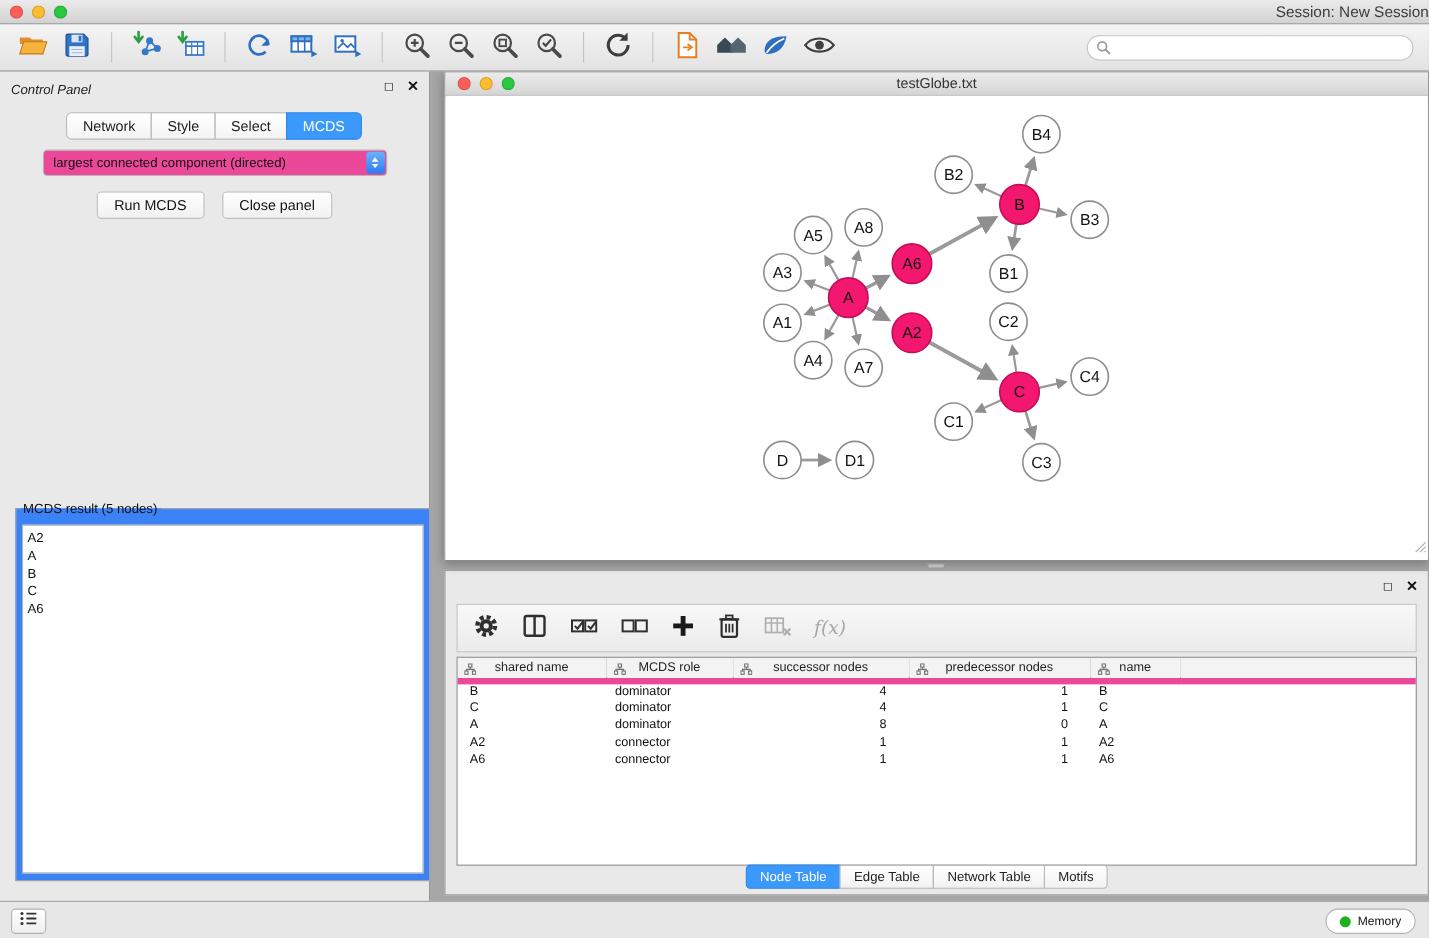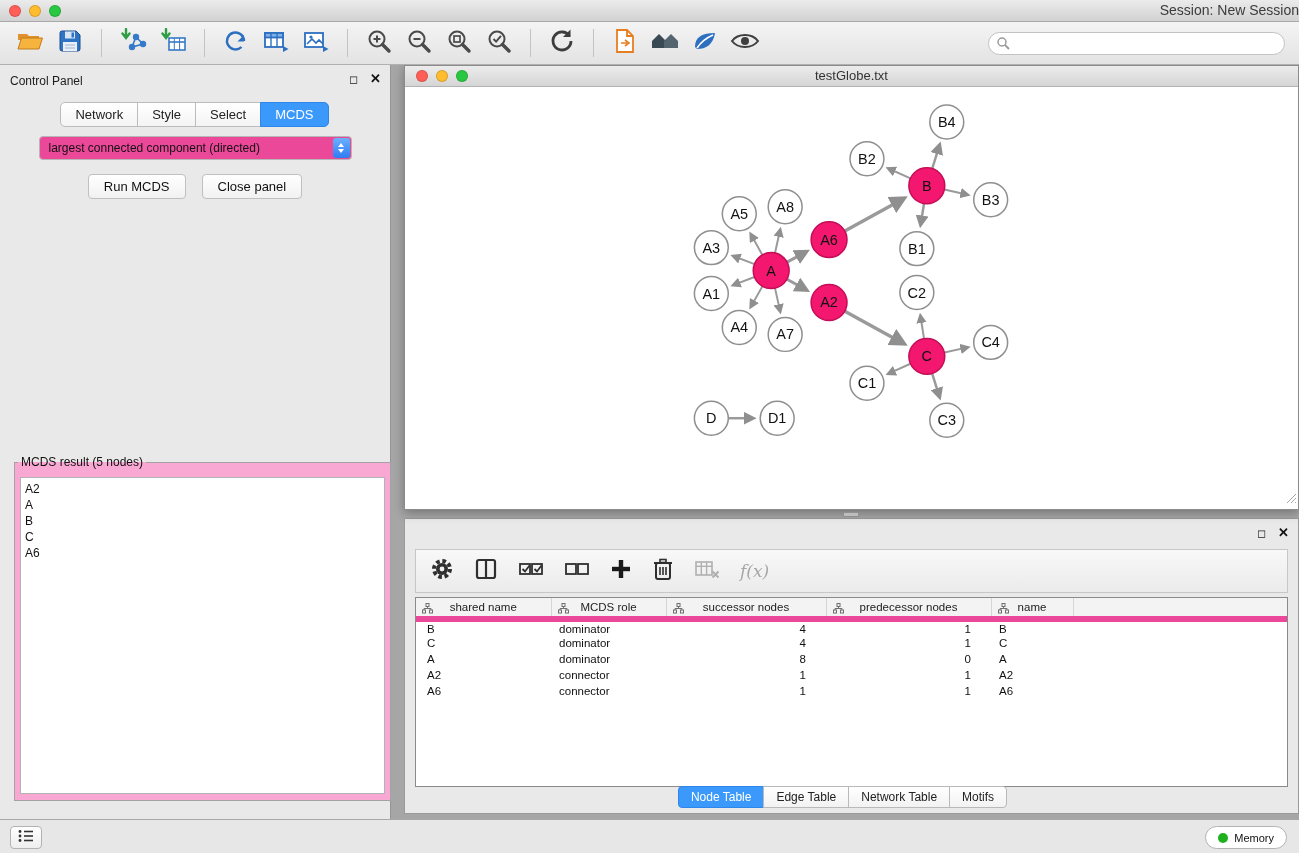--- a/index.html
+++ b/index.html
@@ -22,21 +22,21 @@
   .tsep { width:1px; height:28px; background:#c3c3c3; margin:0 7px; }
   .search-wrap { margin-left:auto; position:relative; }
   .search-input { width:297px; height:23px; border-radius:12px; border:1px solid #c2c2c2;
     background:#fff; padding:0 10px 0 26px; font-size:12px; outline:none; font-family:"Liberation Sans",sans-serif; }
   .search-mag { position:absolute; left:8px; top:4px; }
 
   
   .control-panel { position:absolute; left:0; top:65px; width:391px; height:754px;
     background:#e9e9e9; border-right:1px solid #949494; z-index:10; }
   .panel-head { position:relative; height:28px; }
-  .panel-title { font-size:12px; color:#1c1c1c; padding:9px 0 0 10px; }
+  .panel-title { font-size:12px; color:#1c1c1c; padding:9px 0 0 10px;font-style:italic; }
   .panel-icons { position:absolute; right:9px; top:7px; display:flex; gap:12px; align-items:center; }
   .float-glyph { font-size:11px; color:#222; line-height:14px; }
   .close-glyph { font-size:13px; font-weight:bold; color:#111; line-height:14px; }
 
   .segs { display:flex; justify-content:center; margin-top:9px; }
   .seg { background:linear-gradient(#ffffff,#f4f4f4); border:1px solid #bcbcbc; padding:4px 14px;
     font-size:13px; color:#222; margin-left:-1px; cursor:default; }
   .seg:first-child { border-radius:5px 0 0 5px; }
   .seg:last-child { border-radius:0 5px 5px 0; }
   .seg-active { background:#3b99fc; color:#fff; border-color:#2e86ea; border-radius:5px; }
@@ -47,21 +47,21 @@
   .stepper { position:absolute; right:1px; top:1px; bottom:1px; width:17px; border-radius:3px;
     background:linear-gradient(#6cb0fd,#2f7cf3); display:flex; flex-direction:column; align-items:center; justify-content:center; gap:2px; }
   .tri-up { width:0; height:0; border-left:3.5px solid transparent; border-right:3.5px solid transparent; border-bottom:4.5px solid #fff; }
   .tri-down { width:0; height:0; border-left:3.5px solid transparent; border-right:3.5px solid transparent; border-top:4.5px solid #fff; }
 
   .btn-row { display:flex; justify-content:center; gap:16px; margin-top:14px; }
   .btn { background:linear-gradient(#ffffff,#f1f1f1); border:1px solid #c0c0c0; border-radius:4px;
     padding:4px 15px; font-size:13px; color:#111; }
 
   .mcds-fieldset { position:absolute; left:14px; top:390px; width:377px; height:346px;
-    border:1px solid #a3a3a3; background:#f9a8d4; }
+    border:1px solid #a3a3a3; background:#3b82f6; }
   .mcds-fieldset legend { font-size:12px; color:#111; padding:0 3px; margin-left:3px; }
   .result-box { position:absolute; left:5px; right:5px; top:8px; bottom:6px; background:#fff;
     border:1px solid #b3b3b3; overflow:auto; padding:3px 4px; }
   .result-item { font-size:12px; color:#111; line-height:16px; }
 
   
   .network-window { position:absolute; left:404px; top:65px; width:895px; height:445px;
     background:#fff; border:1px solid #8b8b8b; box-shadow:0 3px 10px rgba(0,0,0,.3); z-index:12; }
   .nw-titlebar { position:relative; height:21px; background:linear-gradient(#ececec,#d5d5d5); border-bottom:1px solid #b2b2b2; }
   .nw-traffic { position:absolute; top:4px; left:11px; display:flex; gap:8px; }

